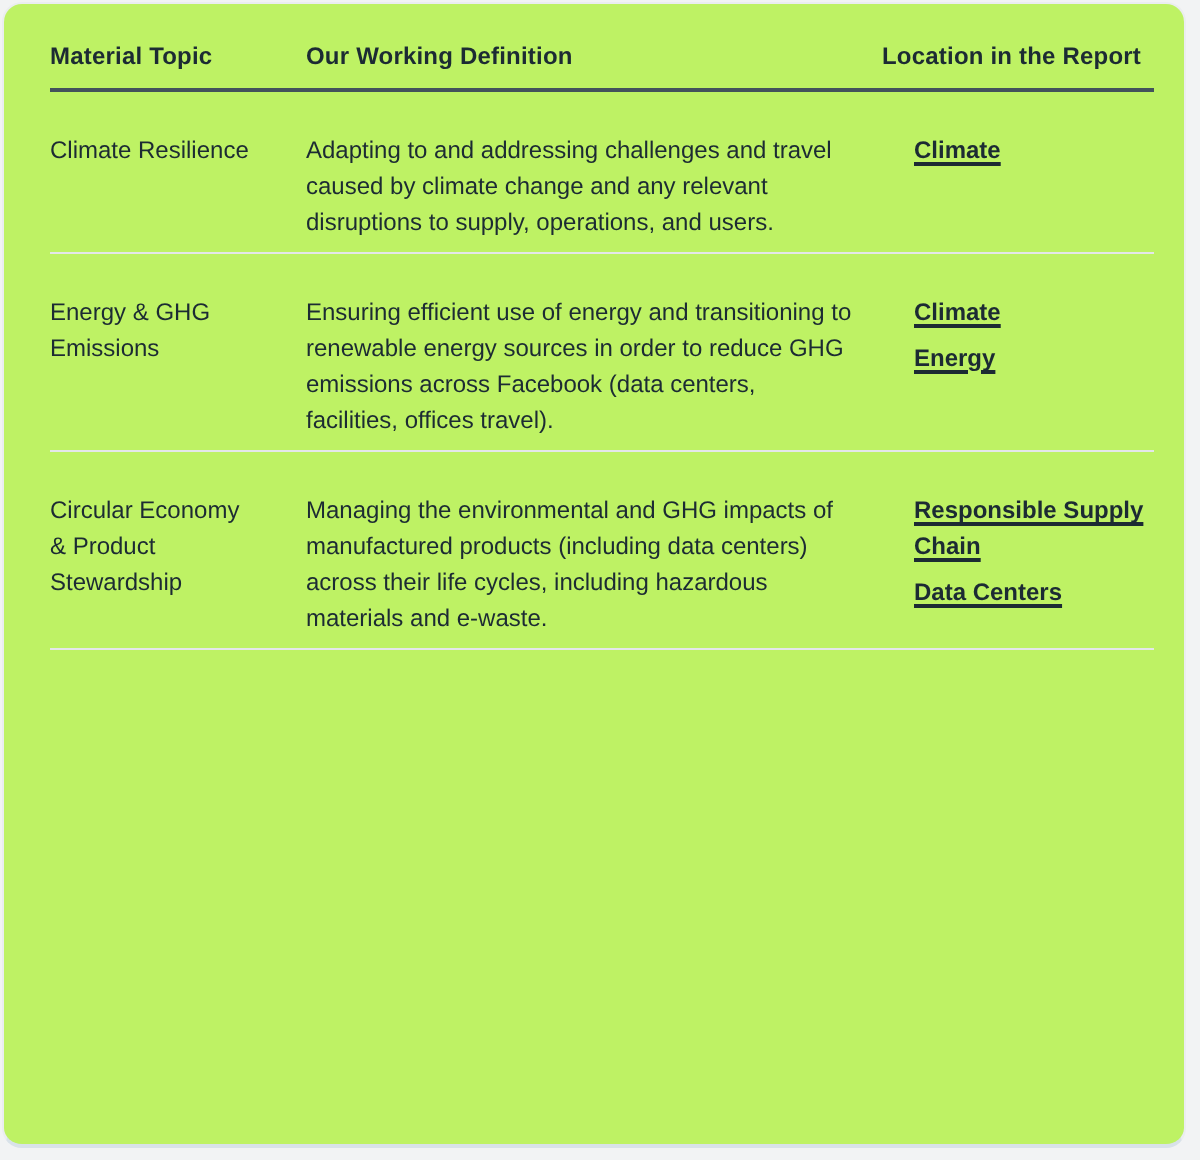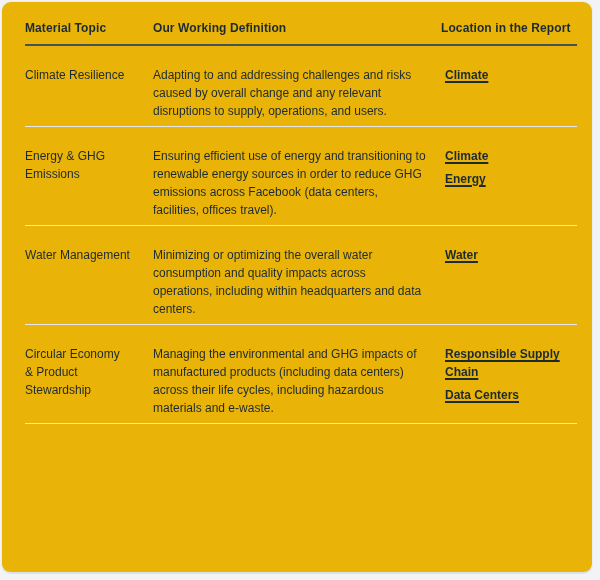--- a/index.html
+++ b/index.html
@@ -8,21 +8,21 @@
     width: 600px;
     height: 580px;
     background: #f2f3f4;
     font-family: "Liberation Sans", sans-serif;
     overflow: hidden;
   }
   .card {
     box-sizing: border-box;
     margin: 1px 7px 5px 1px;
     height: 573px;
-    background: #eab308;
+    background: #bef264;
     border: 1px solid #ebedef;
     border-bottom: 2px solid #d9e2e9;
     border-radius: 10px;
     padding: 0 15px 0 23px;
     overflow: hidden;
   }
   table.materiality {
     width: 100%;
     border-collapse: collapse;
     table-layout: fixed;
@@ -54,21 +54,21 @@
   td.def {
     padding-right: 14px;
   }
   td.loc a {
     display: inline-block;
     color: #1c2b33;
     font-weight: 700;
     text-decoration: underline;
     text-decoration-thickness: 1.5px;
     text-underline-offset: 2px;
-    margin: 0 0 5px 4px;
+    margin: 0 0 5px 16px;
     cursor: pointer;
   }
   td.loc .link-row { line-height: 18px; }
 </style>
 </head>
 <body>
 
 <div class="card">
   <table class="materiality">
     <colgroup>
@@ -79,39 +79,32 @@
     <thead>
       <tr>
         <th>Material Topic</th>
         <th>Our Working Definition</th>
         <th>Location in the Report</th>
       </tr>
     </thead>
     <tbody id="rows">
         <tr class="row">
     <td class="topic">Climate Resilience</td>
-    <td class="def">Adapting to and addressing challenges and risks caused by overall change and any relevant disruptions to supply, operations, and users.</td>
+    <td class="def">Adapting to and addressing challenges and travel caused by climate change and any relevant disruptions to supply, operations, and users.</td>
     <td class="loc">
             <div class="link-row"><a>Climate</a></div>
           </td>
   </tr>
         <tr class="row">
     <td class="topic">Energy &amp; GHG
 Emissions</td>
     <td class="def">Ensuring efficient use of energy and transitioning to renewable energy sources in order to reduce GHG emissions across Facebook (data centers, facilities, offices travel).</td>
     <td class="loc">
             <div class="link-row"><a>Climate</a></div>
             <div class="link-row"><a>Energy</a></div>
-          </td>
-  </tr>
-        <tr class="row">
-    <td class="topic">Water Management</td>
-    <td class="def">Minimizing or optimizing the overall water consumption and quality impacts across operations, including within headquarters and data centers.</td>
-    <td class="loc">
-            <div class="link-row"><a>Water</a></div>
           </td>
   </tr>
         <tr class="row">
     <td class="topic">Circular Economy
 &amp; Product
 Stewardship</td>
     <td class="def">Managing the environmental and GHG impacts of manufactured products (including data centers) across their life cycles, including hazardous materials and e-waste.</td>
     <td class="loc">
             <div class="link-row"><a>Responsible Supply Chain</a></div>
             <div class="link-row"><a>Data Centers</a></div>

